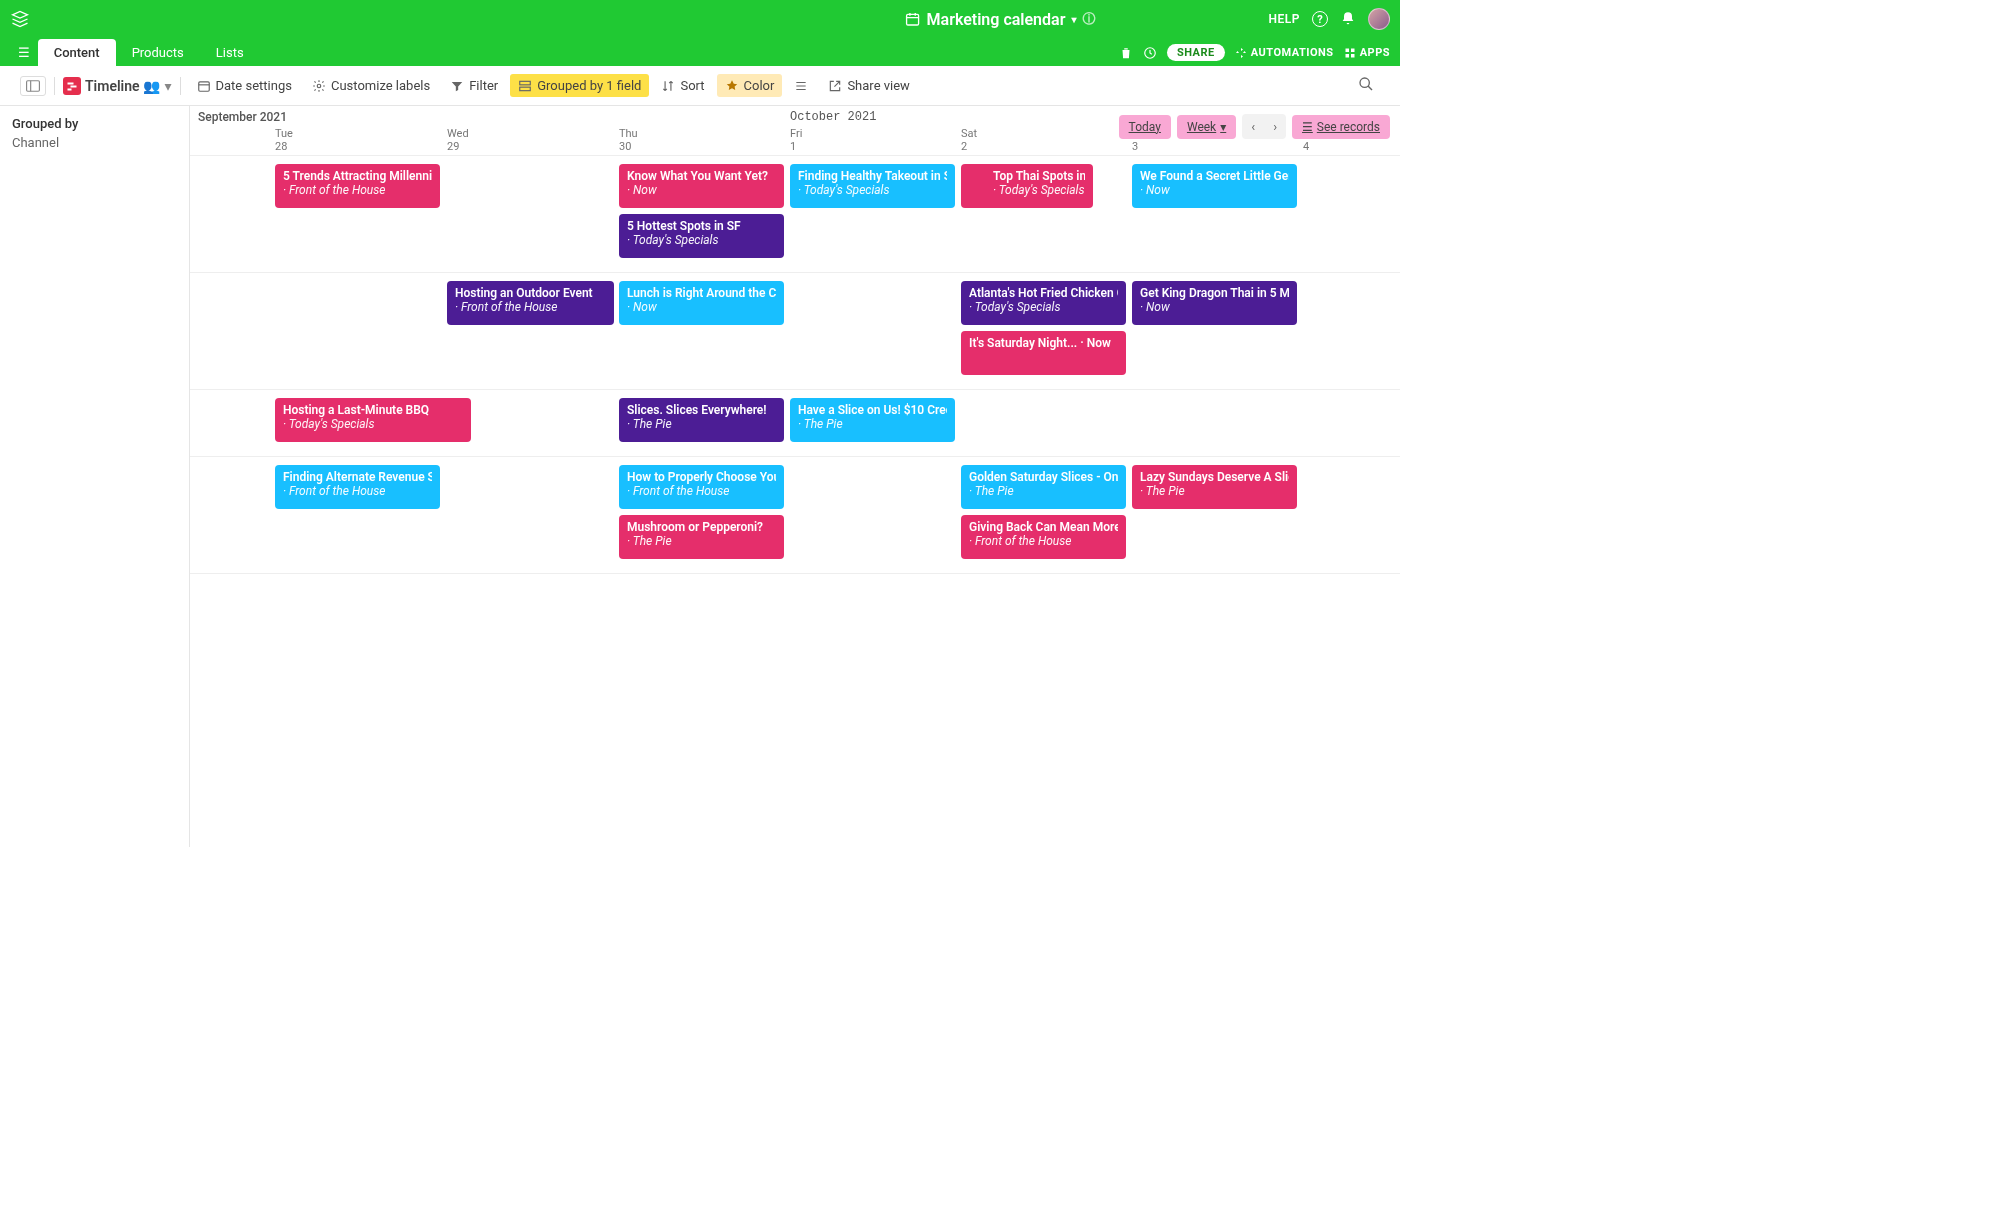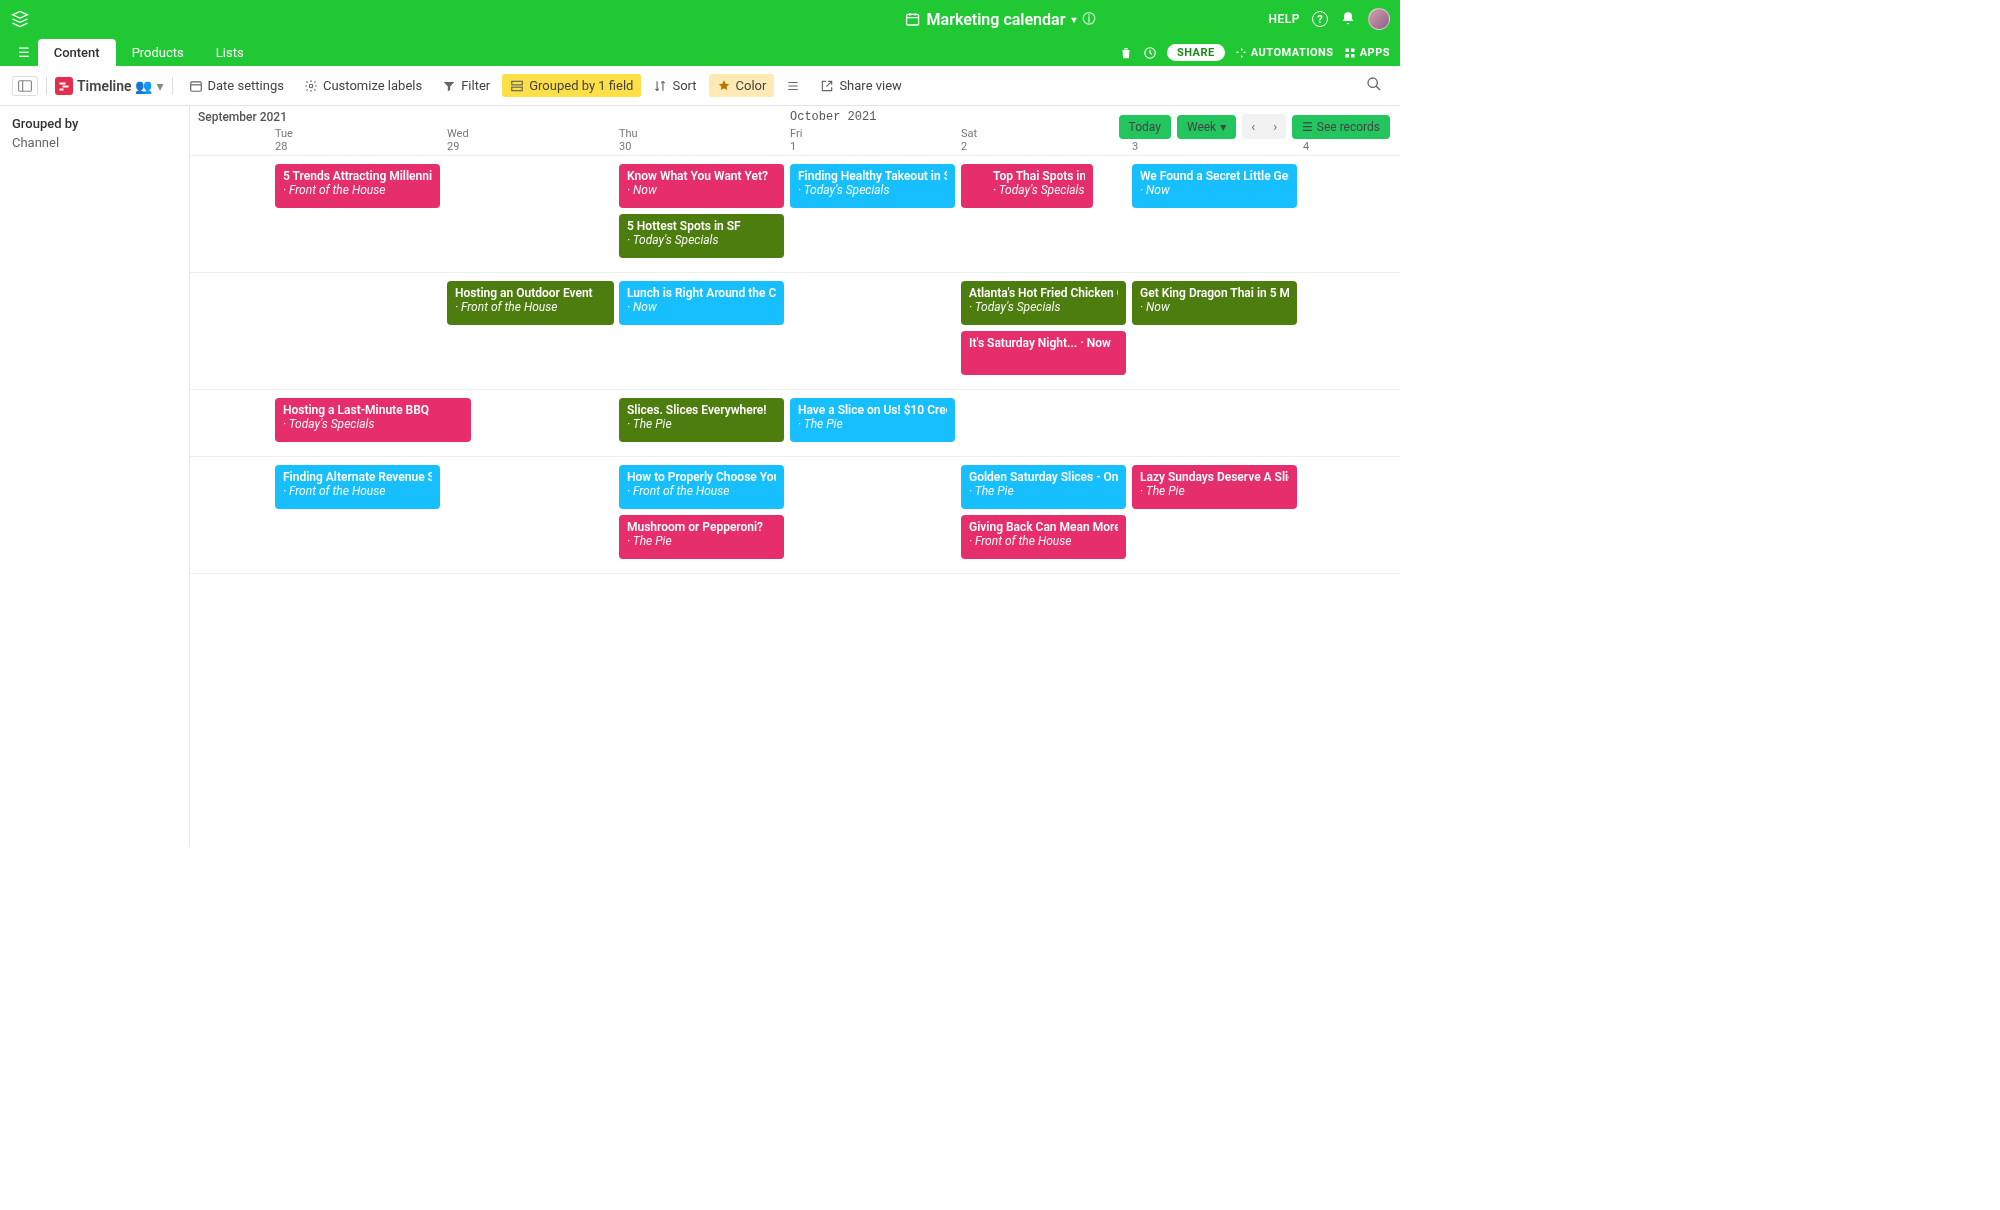--- a/index.html
+++ b/index.html
@@ -12,21 +12,21 @@
 .qicon { width:16px;height:16px;border:1.5px solid #fff;border-radius:50%;display:flex;align-items:center;justify-content:center;font-size:11px;font-weight:bold; }
 .bell { width:16px;height:16px;fill:#fff; }
 .avatar { width:22px;height:22px;border-radius:50%;background:linear-gradient(135deg,#d4a5a5,#8b5a8c); border:1px solid rgba(255,255,255,0.5);}
 .tabbar { height:28px; background:#20c933; display:flex; align-items:flex-end; padding:0 10px; gap:0; }
 .ham { color:#fff; padding:0 8px 6px; cursor:pointer; }
 .tab { padding:6px 16px; color:#fff; font-size:13px; border-radius:4px 4px 0 0; cursor:pointer; }
 .tab.active { background:#fff; color:#333; font-weight:500; }
 .tabright { margin-left:auto; display:flex; align-items:center; gap:10px; color:#fff; padding-bottom:5px; }
 .share-pill { background:#fff; color:#1a8a1a; padding:2px 10px; border-radius:10px; font-size:11px; font-weight:700; letter-spacing:0.5px;}
 .auto-btn,.apps-btn { color:#fff; font-size:11px; font-weight:700; display:flex;align-items:center;gap:4px;letter-spacing:0.5px; }
-.toolbar { height:40px; border-bottom:1px solid #e5e5e5; display:flex; align-items:center; padding:0 12px; gap:4px; font-size:13px; color:#444; }
+.toolbar { height:40px; border-bottom:1px solid #e5e5e5; display:flex; align-items:center; padding:0 20px; gap:4px; font-size:13px; color:#444; }
 .tool-item { display:flex; align-items:center; gap:5px; padding:4px 8px; border-radius:3px; cursor:pointer; white-space:nowrap; }
 .tool-item.grouped { background:#fde047; }
 .tool-item.color { background:#ffeab6; }
 .tool-sep { width:1px; height:18px; background:#ddd; margin:0 4px; }
 .panel-btn { border:1px solid #ddd; border-radius:3px; padding:3px 5px; display:flex;align-items:center;}
 .red-badge { width:18px;height:18px;background:#e52e4d;border-radius:3px;display:flex;align-items:center;justify-content:center;color:#fff;font-size:11px; }
 .view-name { font-weight:600; font-size:14px; }
 .people-ico { color:#888; font-size:14px; }
 .toolbar .spacer { flex:1; }
 .search-ico { margin-left:auto; color:#888; padding:0 6px;}
@@ -36,32 +36,32 @@
 .sidebar .sub { color:#666; margin-top:4px; }
 .timeline { flex:1; position:relative; overflow:hidden; }
 .tm-header { height:50px; border-bottom:1px solid #eee; position:relative; }
 .month-row { height:22px; display:flex; font-size:12px; font-weight:500; color:#555; }
 .month { position:absolute; top:4px; }
 .day-row { position:absolute; bottom:2px; left:0; right:0; height:26px; }
 .day { position:absolute; font-size:11px; color:#777; line-height:1.2; }
 .day .dname { display:block; }
 .day .dnum { display:block; }
 .controls { position:absolute; right:10px; top:8px; display:flex; gap:6px; align-items:center; z-index:5; }
-.ctrl-btn { background:#22c55e; border-radius:4px; padding:5px 10px; font-size:12px; color:#444; cursor:pointer; display:flex;align-items:center;gap:4px;}
+.ctrl-btn { background:#f9a8d4; border-radius:4px; padding:5px 10px; font-size:12px; color:#444; cursor:pointer; display:flex;align-items:center;gap:4px;text-decoration:underline;}
 .ctrl-nav { background:#f2f2f2; border-radius:4px; display:flex; }
 .ctrl-nav span { padding:5px 9px; cursor:pointer; color:#666;}
 .tm-body { position:relative; }
 .group { border-bottom:1px solid #eee; position:relative; padding:8px 0; min-height:50px; }
 .row { height:50px; position:relative; }
 .card { position:absolute; height:44px; border-radius:4px; padding:5px 8px; color:#fff; font-size:12px; overflow:hidden; cursor:pointer; }
 .card .title { font-weight:600; white-space:nowrap; overflow:hidden; text-overflow:clip; }
 .card .sub { font-style:italic; font-size:12px; opacity:0.95; white-space:nowrap;}
 .c-pink { background:#e52e6b; }
 .c-blue { background:#18bfff; }
-.c-purple { background:#4d7c0f; }
+.c-purple { background:#4c1d95; }
 .ico { width:14px;height:14px;display:inline-block;vertical-align:middle; }
 </style>
 </head>
 <body>
 
 <div class="topbar">
   <svg class="logo" viewBox="0 0 24 24" fill="#fff">
       <path d="M3 7l9-4 9 4-9 4-9-4zm0 5l9 4 9-4M3 17l9 4 9-4" stroke="#fff" stroke-width="1.5" fill="none"></path>
     </svg>
   <div class="center">

